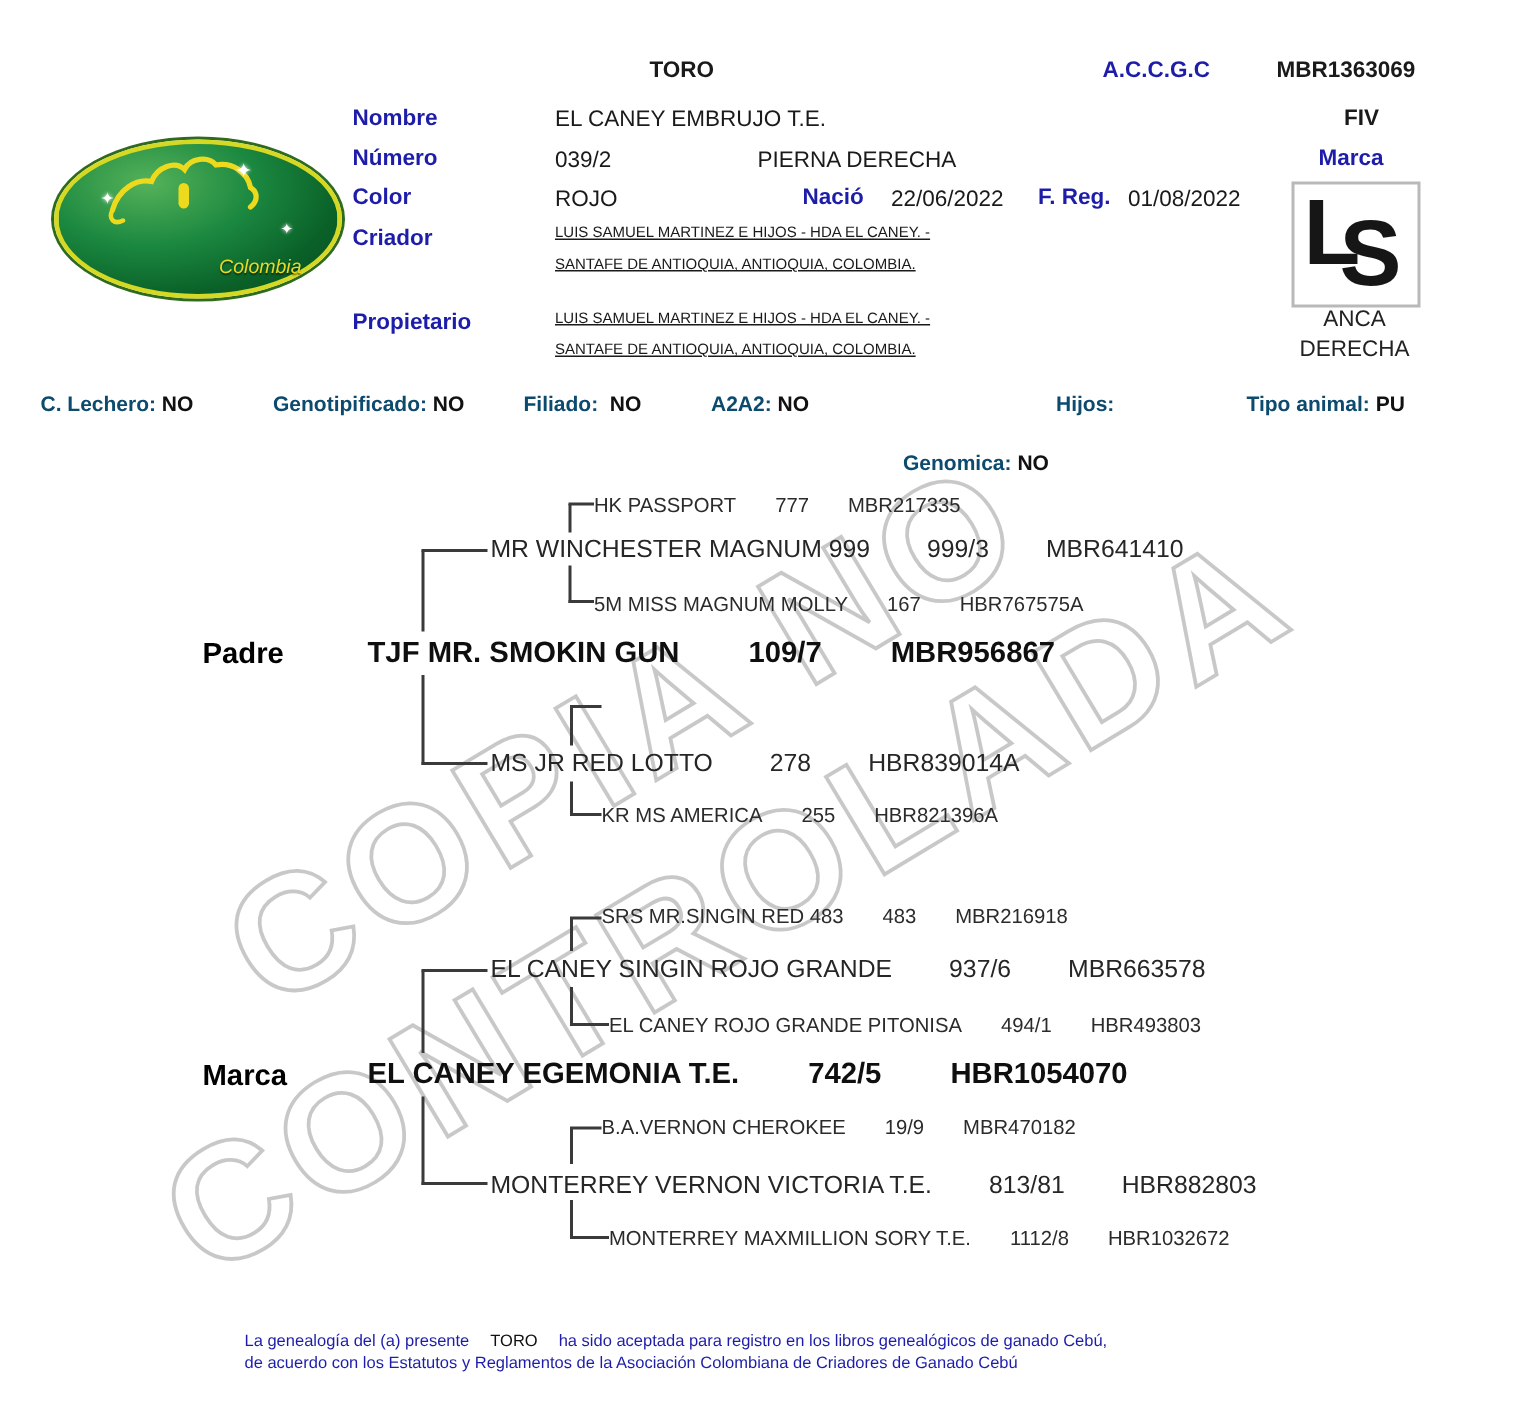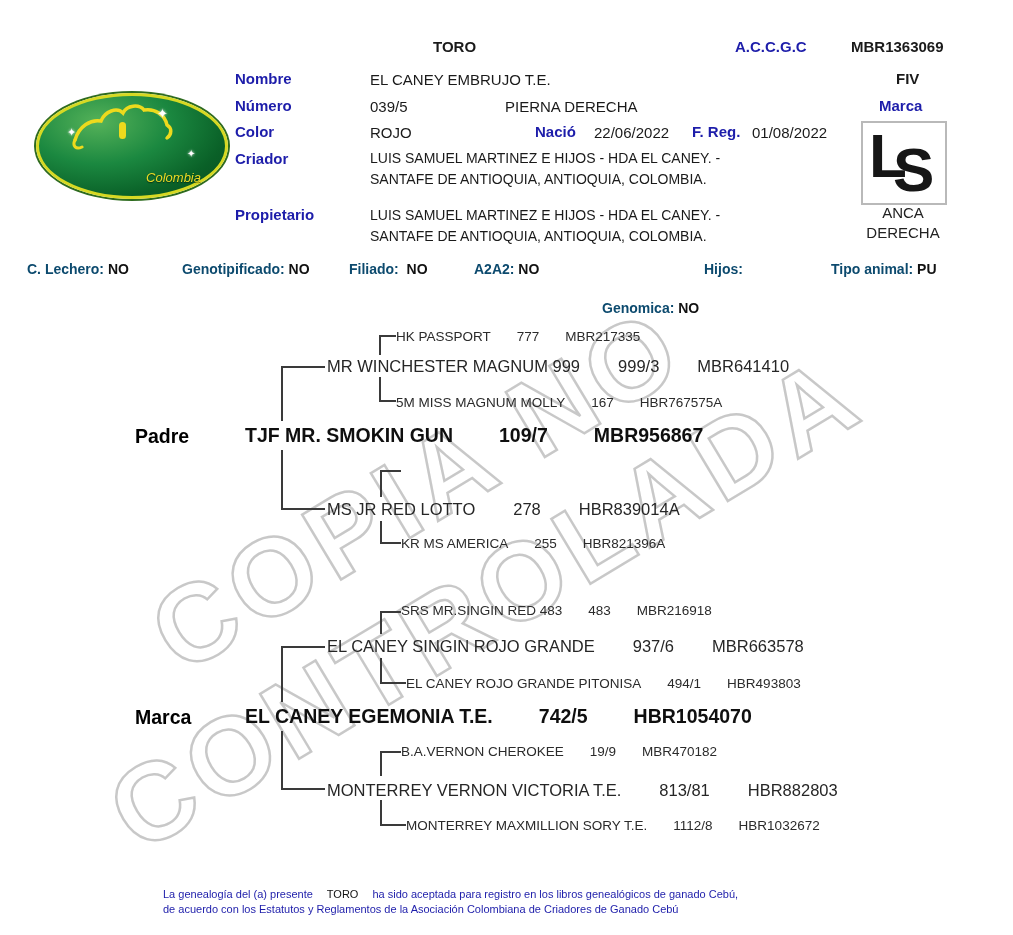--- a/index.html
+++ b/index.html
@@ -2,21 +2,21 @@
 <html><head>
 <meta charset="utf-8">
 <style>
   html,body{margin:0;padding:0;background:#fff;}
   .page{position:relative;width:1013px;height:935px;background:#ffffff;overflow:hidden;
         font-family:"Liberation Sans","DejaVu Sans",sans-serif;color:#1a1a1a;}
   .abs{position:absolute;white-space:nowrap;}
   .blue{color:#1d1daa;font-weight:bold;}
   .b{font-weight:bold;}
   .fs15{font-size:15px;}
-  .fs14{font-size:14px;}
+  .fs14{font-size:10px;text-decoration:underline;}
 
   
   .watermark{position:absolute;left:-149px;top:414px;width:1200px;z-index:0;
              transform:rotate(-31deg);text-align:center;font-weight:bold;
              font-size:110px;line-height:132px;letter-spacing:7px;
              color:transparent;-webkit-text-stroke:2.5px #c3c3c3;opacity:.9;}
   .content{position:absolute;inset:0;z-index:1;}
 
   
   .logo{position:absolute;left:36px;top:93px;width:186px;height:100px;border-radius:50%;
@@ -81,21 +81,21 @@
       <span class="sparkle" style="left:118px;top:10px;font-size:13px;">✦</span>
       <span class="sparkle" style="left:148px;top:52px;font-size:10px;">✦</span>
       <div class="logo-country">Colombia</div>
     </div>
 
     <span class="abs blue fs15" style="left:235px;top:70px;">Nombre</span>
     <span class="abs fs15" style="left:370px;top:71px;">EL CANEY EMBRUJO T.E.</span>
     <span class="abs b fs15" style="left:896px;top:70px;">FIV</span>
 
     <span class="abs blue fs15" style="left:235px;top:97px;">Número</span>
-    <span class="abs fs15" style="left:370px;top:98px;">039/5</span>
+    <span class="abs fs15" style="left:370px;top:98px;">039/2</span>
     <span class="abs fs15" style="left:505px;top:98px;">PIERNA DERECHA</span>
     <span class="abs blue fs15" style="left:879px;top:97px;">Marca</span>
 
     <span class="abs blue fs15" style="left:235px;top:123px;">Color</span>
     <span class="abs fs15" style="left:370px;top:124px;">ROJO</span>
     <span class="abs blue fs15" style="left:535px;top:123px;">Nació</span>
     <span class="abs fs15" style="left:594px;top:124px;">22/06/2022</span>
     <span class="abs blue fs15" style="left:692px;top:123px;">F. Reg.</span>
     <span class="abs fs15" style="left:752px;top:124px;">01/08/2022</span>
 

